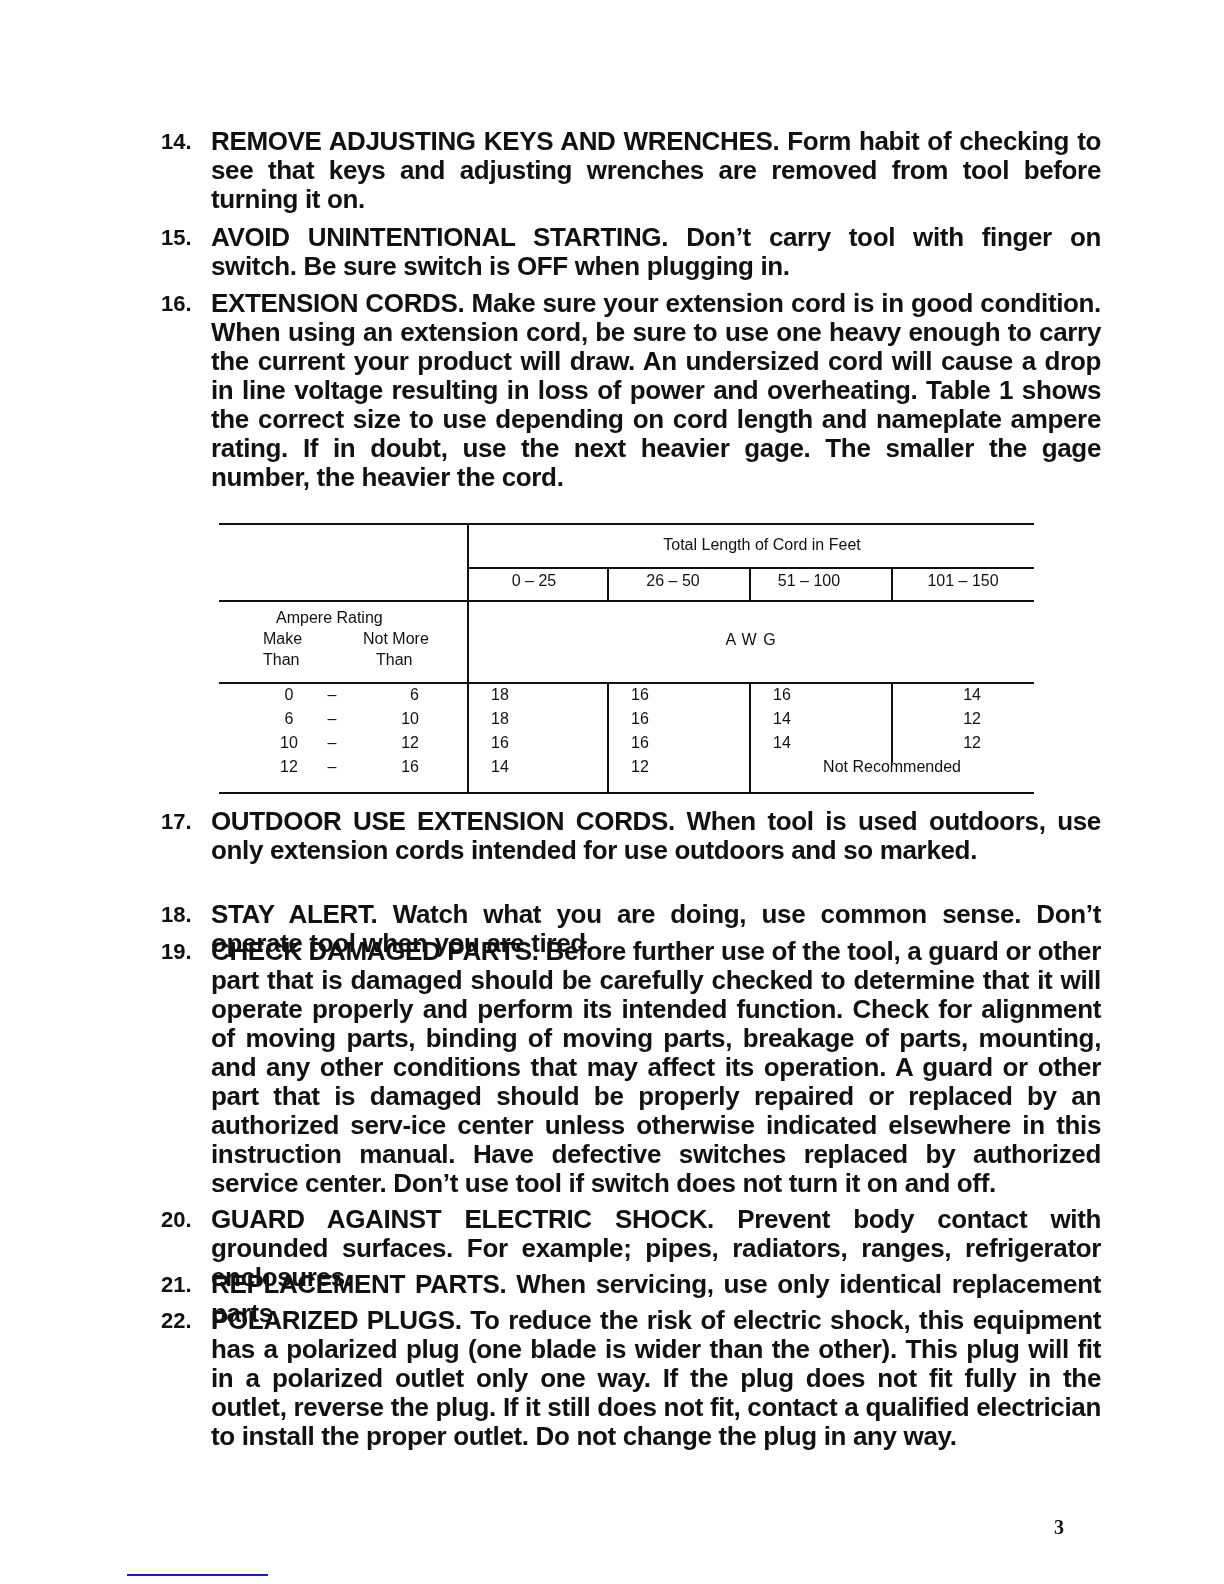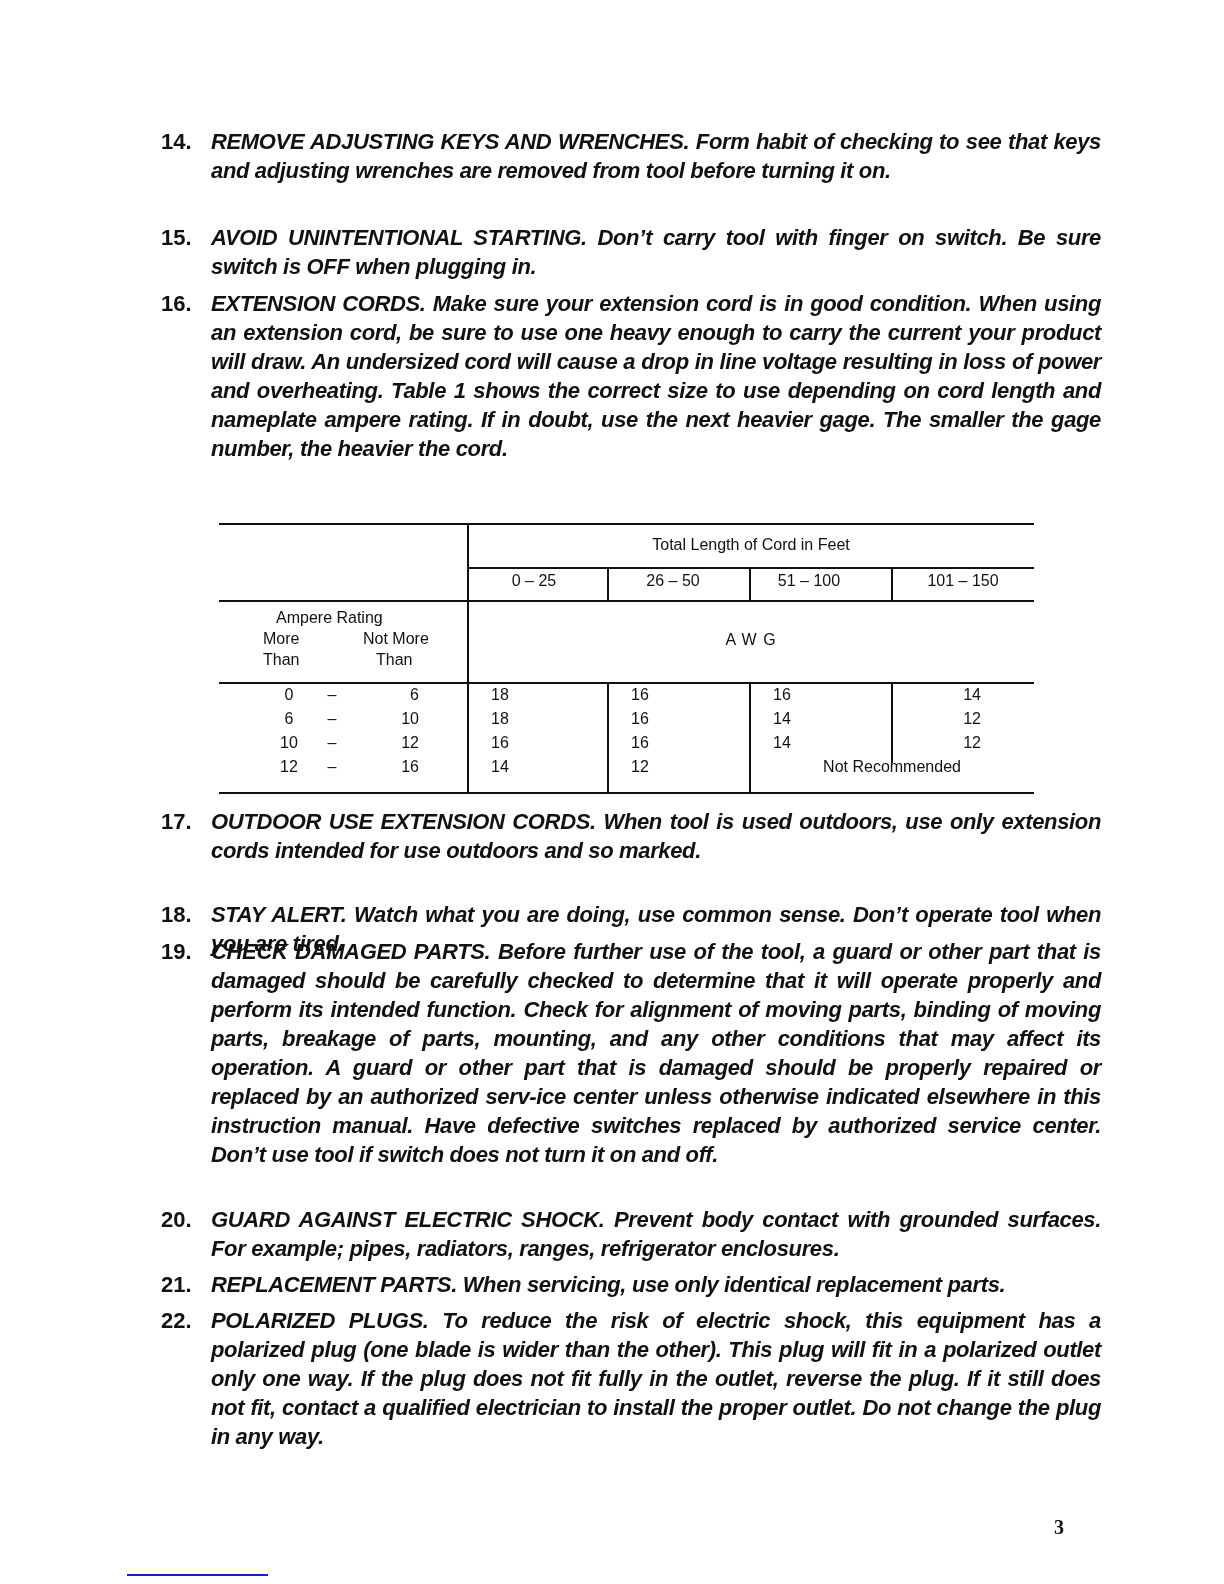--- a/index.html
+++ b/index.html
@@ -3,22 +3,22 @@
 <meta charset="utf-8">
 <style>
   html, body { margin: 0; padding: 0; background: #ffffff; }
   body { width: 1224px; height: 1584px; position: relative; overflow: hidden; color: #111; }
   .page { position: absolute; left: 0; top: 0; width: 1224px; height: 1584px; }
 
   .item { position: absolute; left: 133px; width: 940px; margin-left: 28px; }
   .item .num { position: absolute; left: 0; top: 0; width: 50px;
     font-family: "Liberation Sans", sans-serif; font-weight: bold; font-size: 22px; line-height: 29px; }
   .item .body { margin-left: 50px; width: 890px;
-    font-family: "Liberation Sans", sans-serif; font-weight: bold; font-size: 22px; line-height: 29px;
-    text-align: justify; letter-spacing: -0.35px; font-style: italic; }
+    font-family: "Liberation Sans", sans-serif; font-weight: bold; font-size: 26px; line-height: 29px;
+    text-align: justify; letter-spacing: -0.35px; }
   .item .body .head { font-weight: bold; }
 
   #item-14 { top: 127px; }
   #item-15 { top: 223px; }
   #item-16 { top: 289px; }
   #item-17 { top: 807px; }
   #item-18 { top: 900px; }
   #item-19 { top: 937px; }
   #item-20 { top: 1205px; }
   #item-21 { top: 1270px; }
@@ -78,28 +78,28 @@
     <div class="hline" style="left:0; top:269px; width:815px;"></div>
 
     <div class="vline" style="left:248px; top:0; height:271px;"></div>
     <div class="vline" style="left:388px; top:44px; height:34px;"></div>
     <div class="vline" style="left:530px; top:44px; height:34px;"></div>
     <div class="vline" style="left:672px; top:44px; height:34px;"></div>
     <div class="vline" style="left:388px; top:160px; height:110px;"></div>
     <div class="vline" style="left:530px; top:160px; height:110px;"></div>
     <div class="vline" style="left:672px; top:160px; height:80px;"></div>
 
-    <div class="cell" style="left:249px; top:10px; width:566px;">Total Length of Cord in Feet</div>
+    <div class="cell" style="left:260px; top:10px; width:566px;">Total Length of Cord in Feet</div>
     <div class="cell" style="left:249px; top:46px; width:132px;">0 – 25</div>
     <div class="cell" style="left:389px; top:46px; width:130px;">26 – 50</div>
     <div class="cell" style="left:531px; top:46px; width:118px;">51 – 100</div>
     <div class="cell" style="left:673px; top:46px; width:142px;">101 – 150</div>
 
     <div class="amp-label" style="left:57px; top:84px;">Ampere Rating</div>
-    <div class="amp-label" style="left:44px; top:105px;">More</div>
+    <div class="amp-label" style="left:44px; top:105px;">Make</div>
     <div class="amp-label" style="left:44px; top:126px;">Than</div>
     <div class="amp-label" style="left:144px; top:105px;">Not More</div>
     <div class="amp-label" style="left:157px; top:126px;">Than</div>
     <div class="cell" style="left:249px; top:105px; width:566px; letter-spacing:1px;">A W G</div>
 
     <div>
       <div class="cell" style="left:50px; top:160px; width:40px; text-align:center;">0</div>
       <div class="cell" style="left:98px; top:160px; width:30px;">–</div>
       <div class="cell" style="left:160px; top:160px; width:40px; text-align:right;">6</div>
       <div class="cell" style="left:272px; top:160px; width:30px; text-align:left;">18</div>

